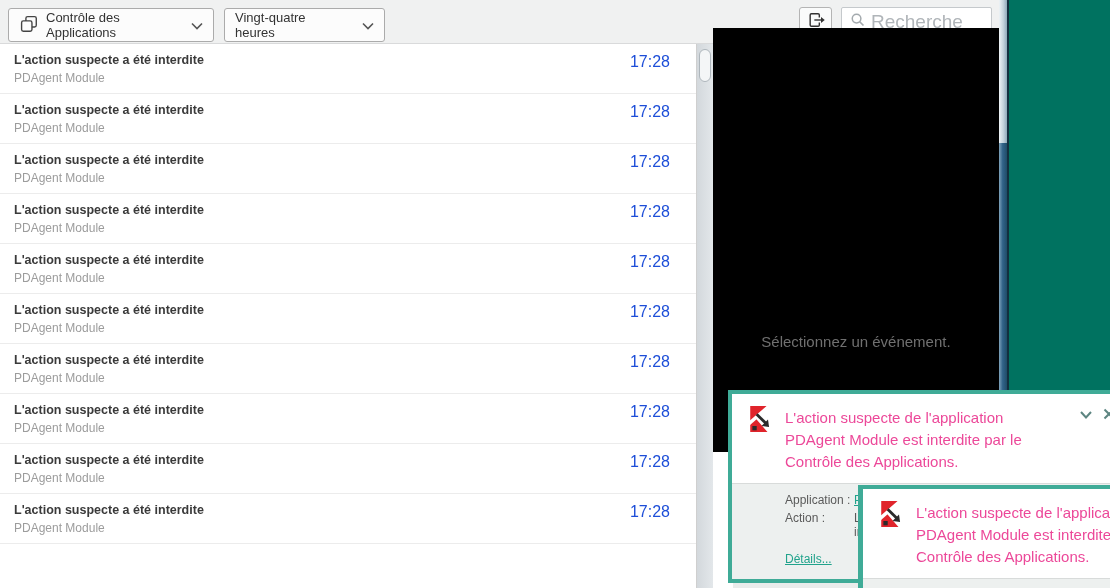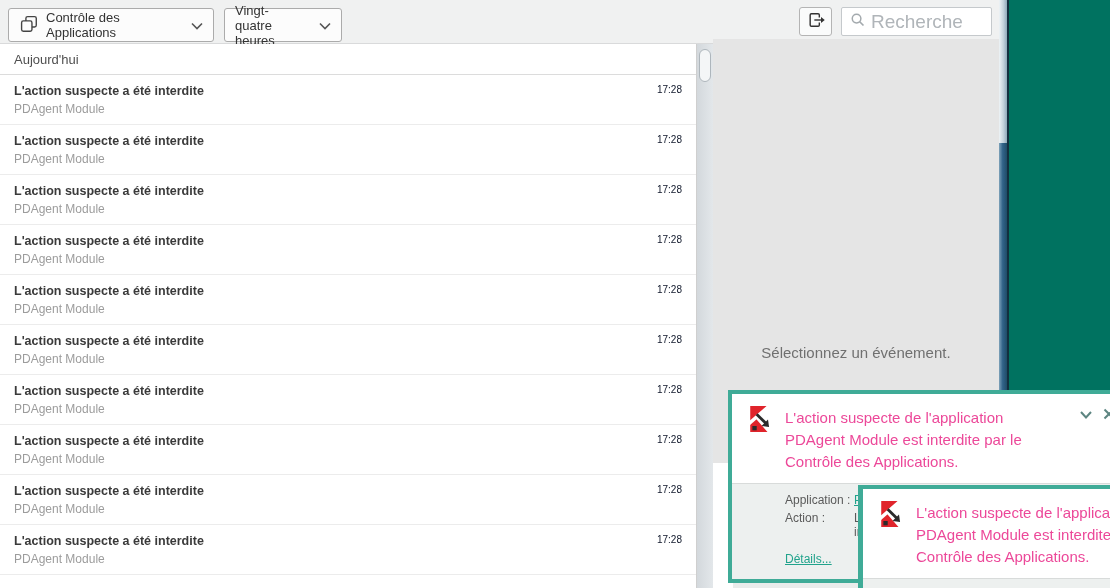--- a/index.html
+++ b/index.html
@@ -19,50 +19,50 @@
   .app { position:absolute; left:0; top:0; width:999px; height:588px; background:#fff; }
 
   
   .toolbar { position:absolute; left:0; top:0; width:999px; height:44px;
     background:#f0f1f1; border-bottom:1px solid #d9dadb; }
   .tb-btn { position:absolute; top:8px; height:27px; background:#fcfcfc;
     border:1px solid #ababab; border-radius:3px; display:flex; align-items:center;
     gap:8px; padding:16px 10px; font-size:13px; color:#333; cursor:default; }
   .tb-btn .chev { margin-left:6px; }
   .btn-filter { left:8px; width:206px; }
-  .btn-period { left:224px; width:118px; }
+  .btn-period { left:224px; width:161px; }
   .btn-export { left:799px; top:7px; width:33px; height:29px; position:absolute;
     background:#fafbfb; border:1px solid #b4b4b4; border-radius:3px;
     display:flex; align-items:center; justify-content:center; }
   .searchbox { position:absolute; left:841px; top:7px; width:151px; height:29px;
     background:#fff; border:1px solid #c5c9cc; border-radius:2px;
     display:flex; align-items:center; padding:0 8px; gap:6px; }
   .searchbox input { border:none; outline:none; flex:1; font-size:19px;
     font-family:inherit; color:#555; background:transparent; }
   .searchbox input::placeholder { color:#b0b5b9; }
 
   
   .list { position:absolute; left:0; top:44px; width:696px; height:544px; background:#fff; }
   .group-header { height:31px; border-bottom:1px solid #dcdcdc; display:flex;
     align-items:center; padding-left:14px; font-size:13px; color:#4f4f4f; }
   .row { height:50px; border-bottom:1px solid #ececec; position:relative; cursor:default; }
   .row .title { position:absolute; left:14px; top:9px; font-size:12.5px;
     font-weight:bold; color:#3a3a3a;text-align:center; }
   .row .subtitle { position:absolute; left:14px; top:27px; font-size:12px; color:#9c9c9c; }
-  .row .time { position:absolute; right:14px; top:9px; font-size:10px; color:#0f172a; }
+  .row .time { position:absolute; right:26px; top:9px; font-size:16px; color:#1d4ed8; }
 
   
   .scroll-track { position:absolute; left:696px; top:44px; width:17px; height:544px;
     background:linear-gradient(to right,#d3d8dc,#e3e7ea); border-left:1px solid #cfcfcf; }
   .scroll-thumb { position:absolute; left:2px; top:5px; width:12px; height:33px;
     background:#f4f6f7; border:1px solid #aeb6bc; border-radius:6px; }
 
   
-  .detail { position:absolute; left:713px; top:39px; width:286px; height:424px;
-    background:#e5e5e5; }
+  .detail { position:absolute; left:713px; top:28px; width:286px; height:424px;
+    background:#000000; }
   .detail .empty-msg { position:absolute; left:0; right:0; top:305px;
     text-align:center; font-size:15px; color:#707070; }
 
   
   .toast { position:absolute; background:#fff; border:4px solid #3fab97; }
   .toast-1 { left:728px; top:390px; width:396px; height:193px; }
   .toast-2 { left:858px; top:485px; width:396px; height:200px; border-left-width:5px; }
   .toast-ghost { position:absolute; left:733px; top:583px; width:125px; height:5px;
     background:#e9eceb; }
   .toast .klogo { position:absolute; left:15px; top:11px; width:28px; height:28px; }
@@ -127,21 +127,20 @@
         <svg width="15" height="15" viewBox="0 0 16 16">
           <circle cx="7" cy="7" r="4.6" fill="none" stroke="#a4aaae" stroke-width="1.6"></circle>
           <line x1="10.4" y1="10.4" x2="14.4" y2="14.4" stroke="#a4aaae" stroke-width="1.8"></line>
         </svg>
       </span>
       <input type="text" placeholder="Recherche" style="">
     </div>
   </div>
 
   <div class="list">
-    <div class="group-header">Aujourd'hui</div>
     <div id="rows">
         <div class="row">
           <span class="title">L'action suspecte a été interdite</span>
           <span class="subtitle">PDAgent Module</span>
           <span class="time">17:28</span>
         </div>
         <div class="row">
           <span class="title">L'action suspecte a été interdite</span>
           <span class="subtitle">PDAgent Module</span>
           <span class="time">17:28</span>

